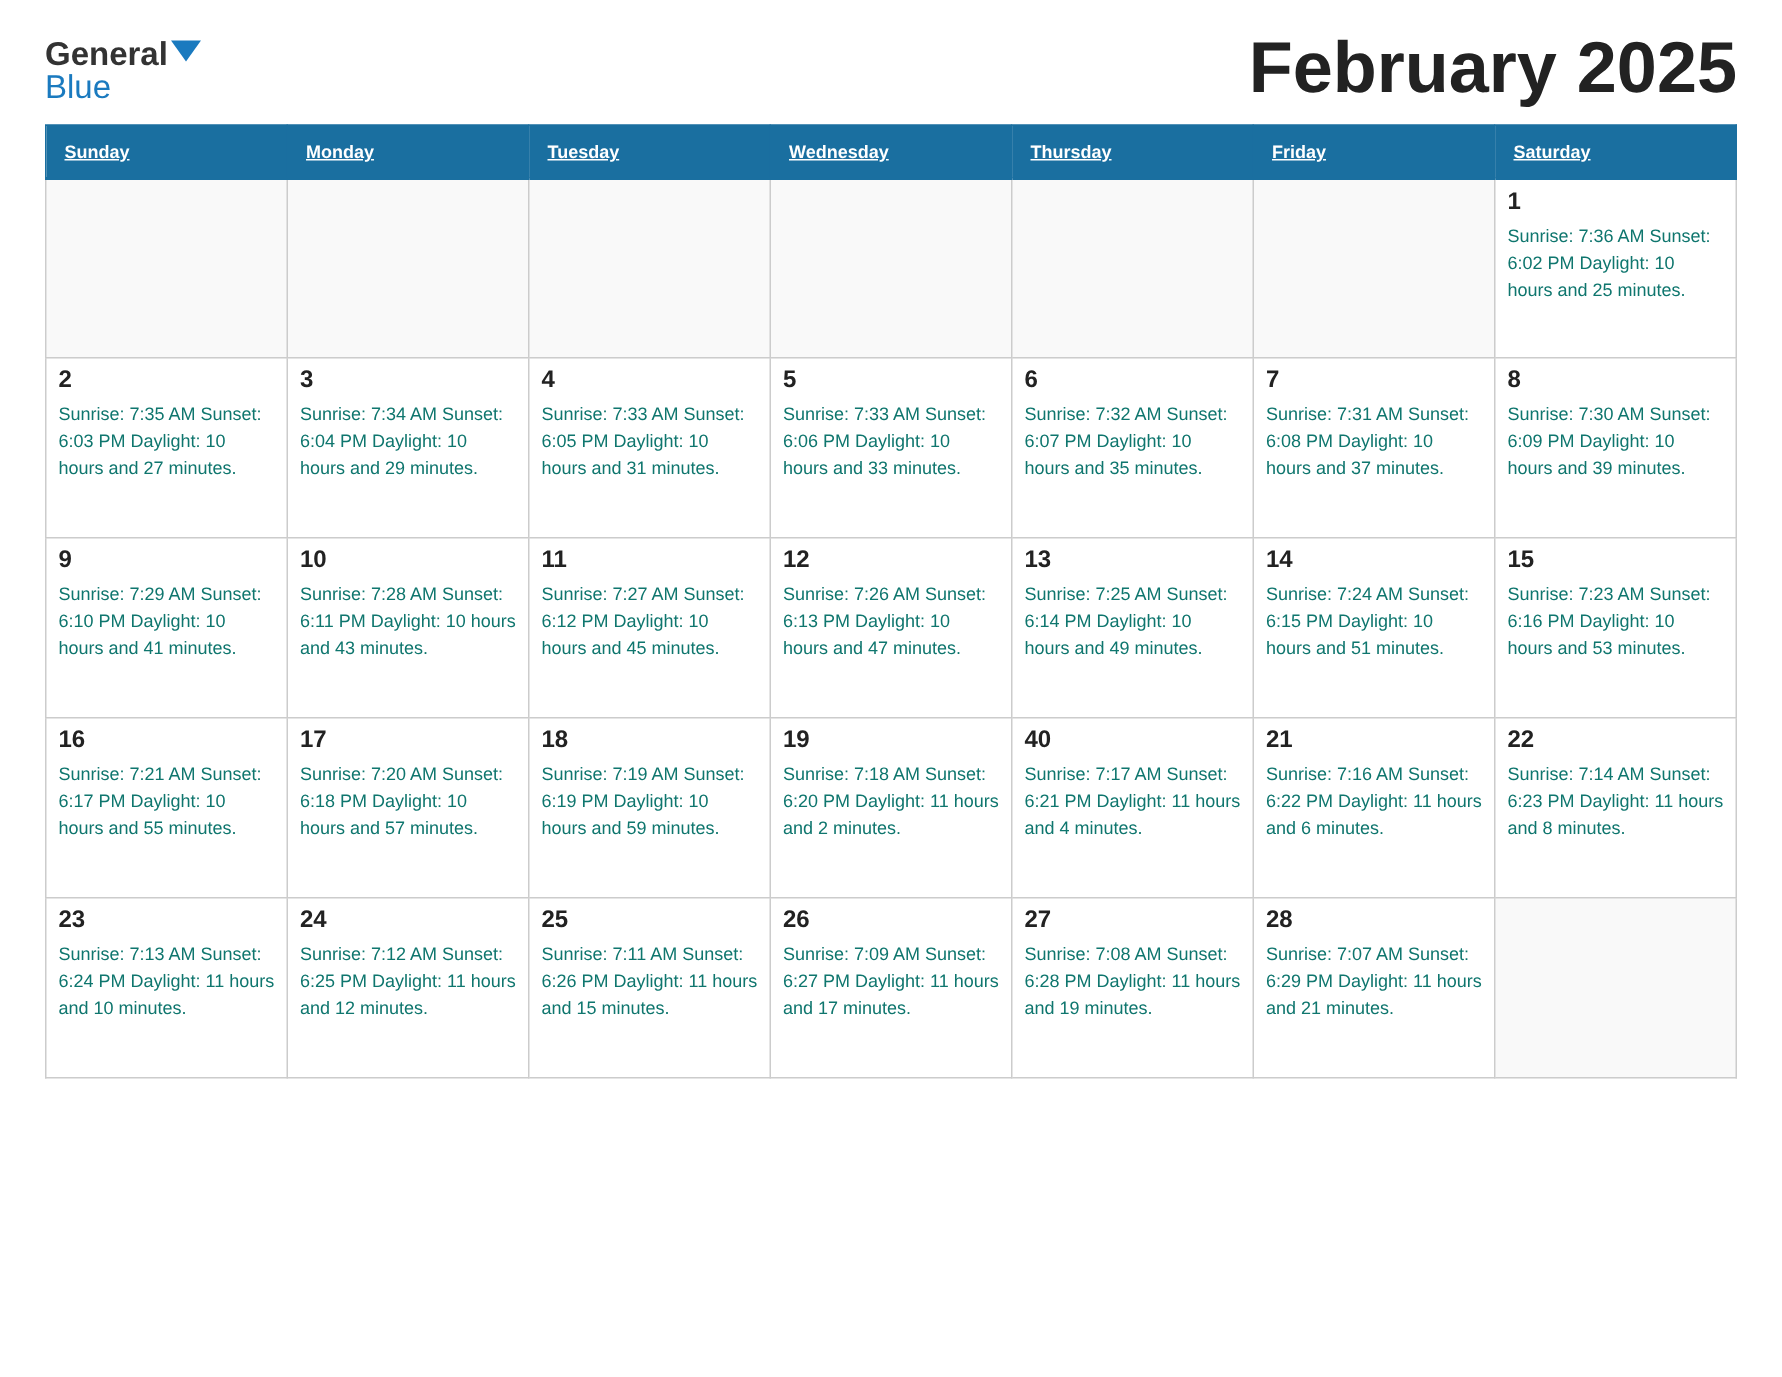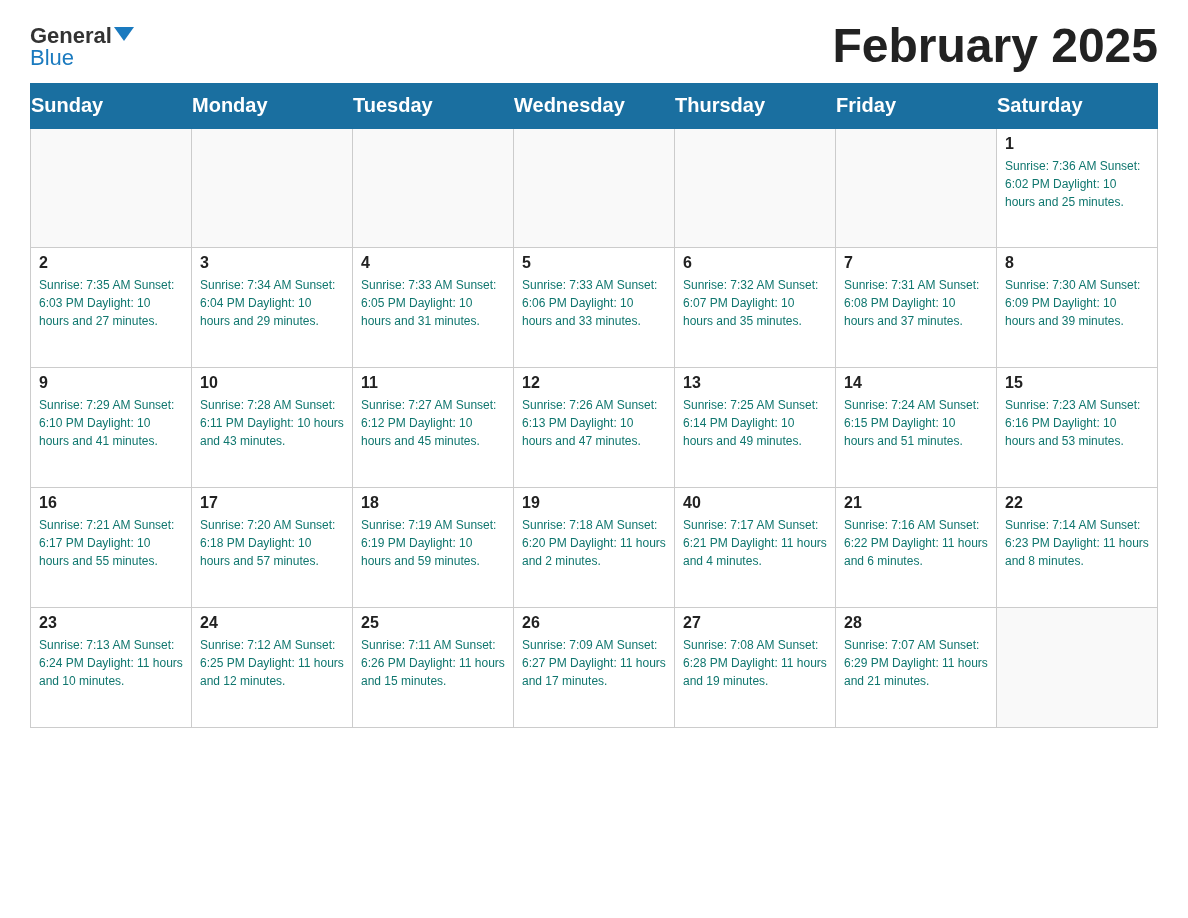--- a/index.html
+++ b/index.html
@@ -61,25 +61,26 @@
       color: #444;
     }
     .calendar {
       width: 100%;
       border-collapse: collapse;
       margin-top: 10px;
     }
     .calendar thead th {
       background-color: #1a6fa0;
       color: #fff;
-      padding: 10px 0;
-      font-size: 20px;
+      padding: 10px 12px;
+      font-size: 12px;
       font-weight: bold;
       text-align: left;
       border: 1px solid #1a6fa0;
+      text-decoration: underline;
     }
     .calendar tbody td {
       border: 1px solid #ccc;
       vertical-align: top;
       padding: 6px 8px;
       font-size: 13px;
       color: #333;
       width: calc(100% / 7);
       height: 120px;
     }

